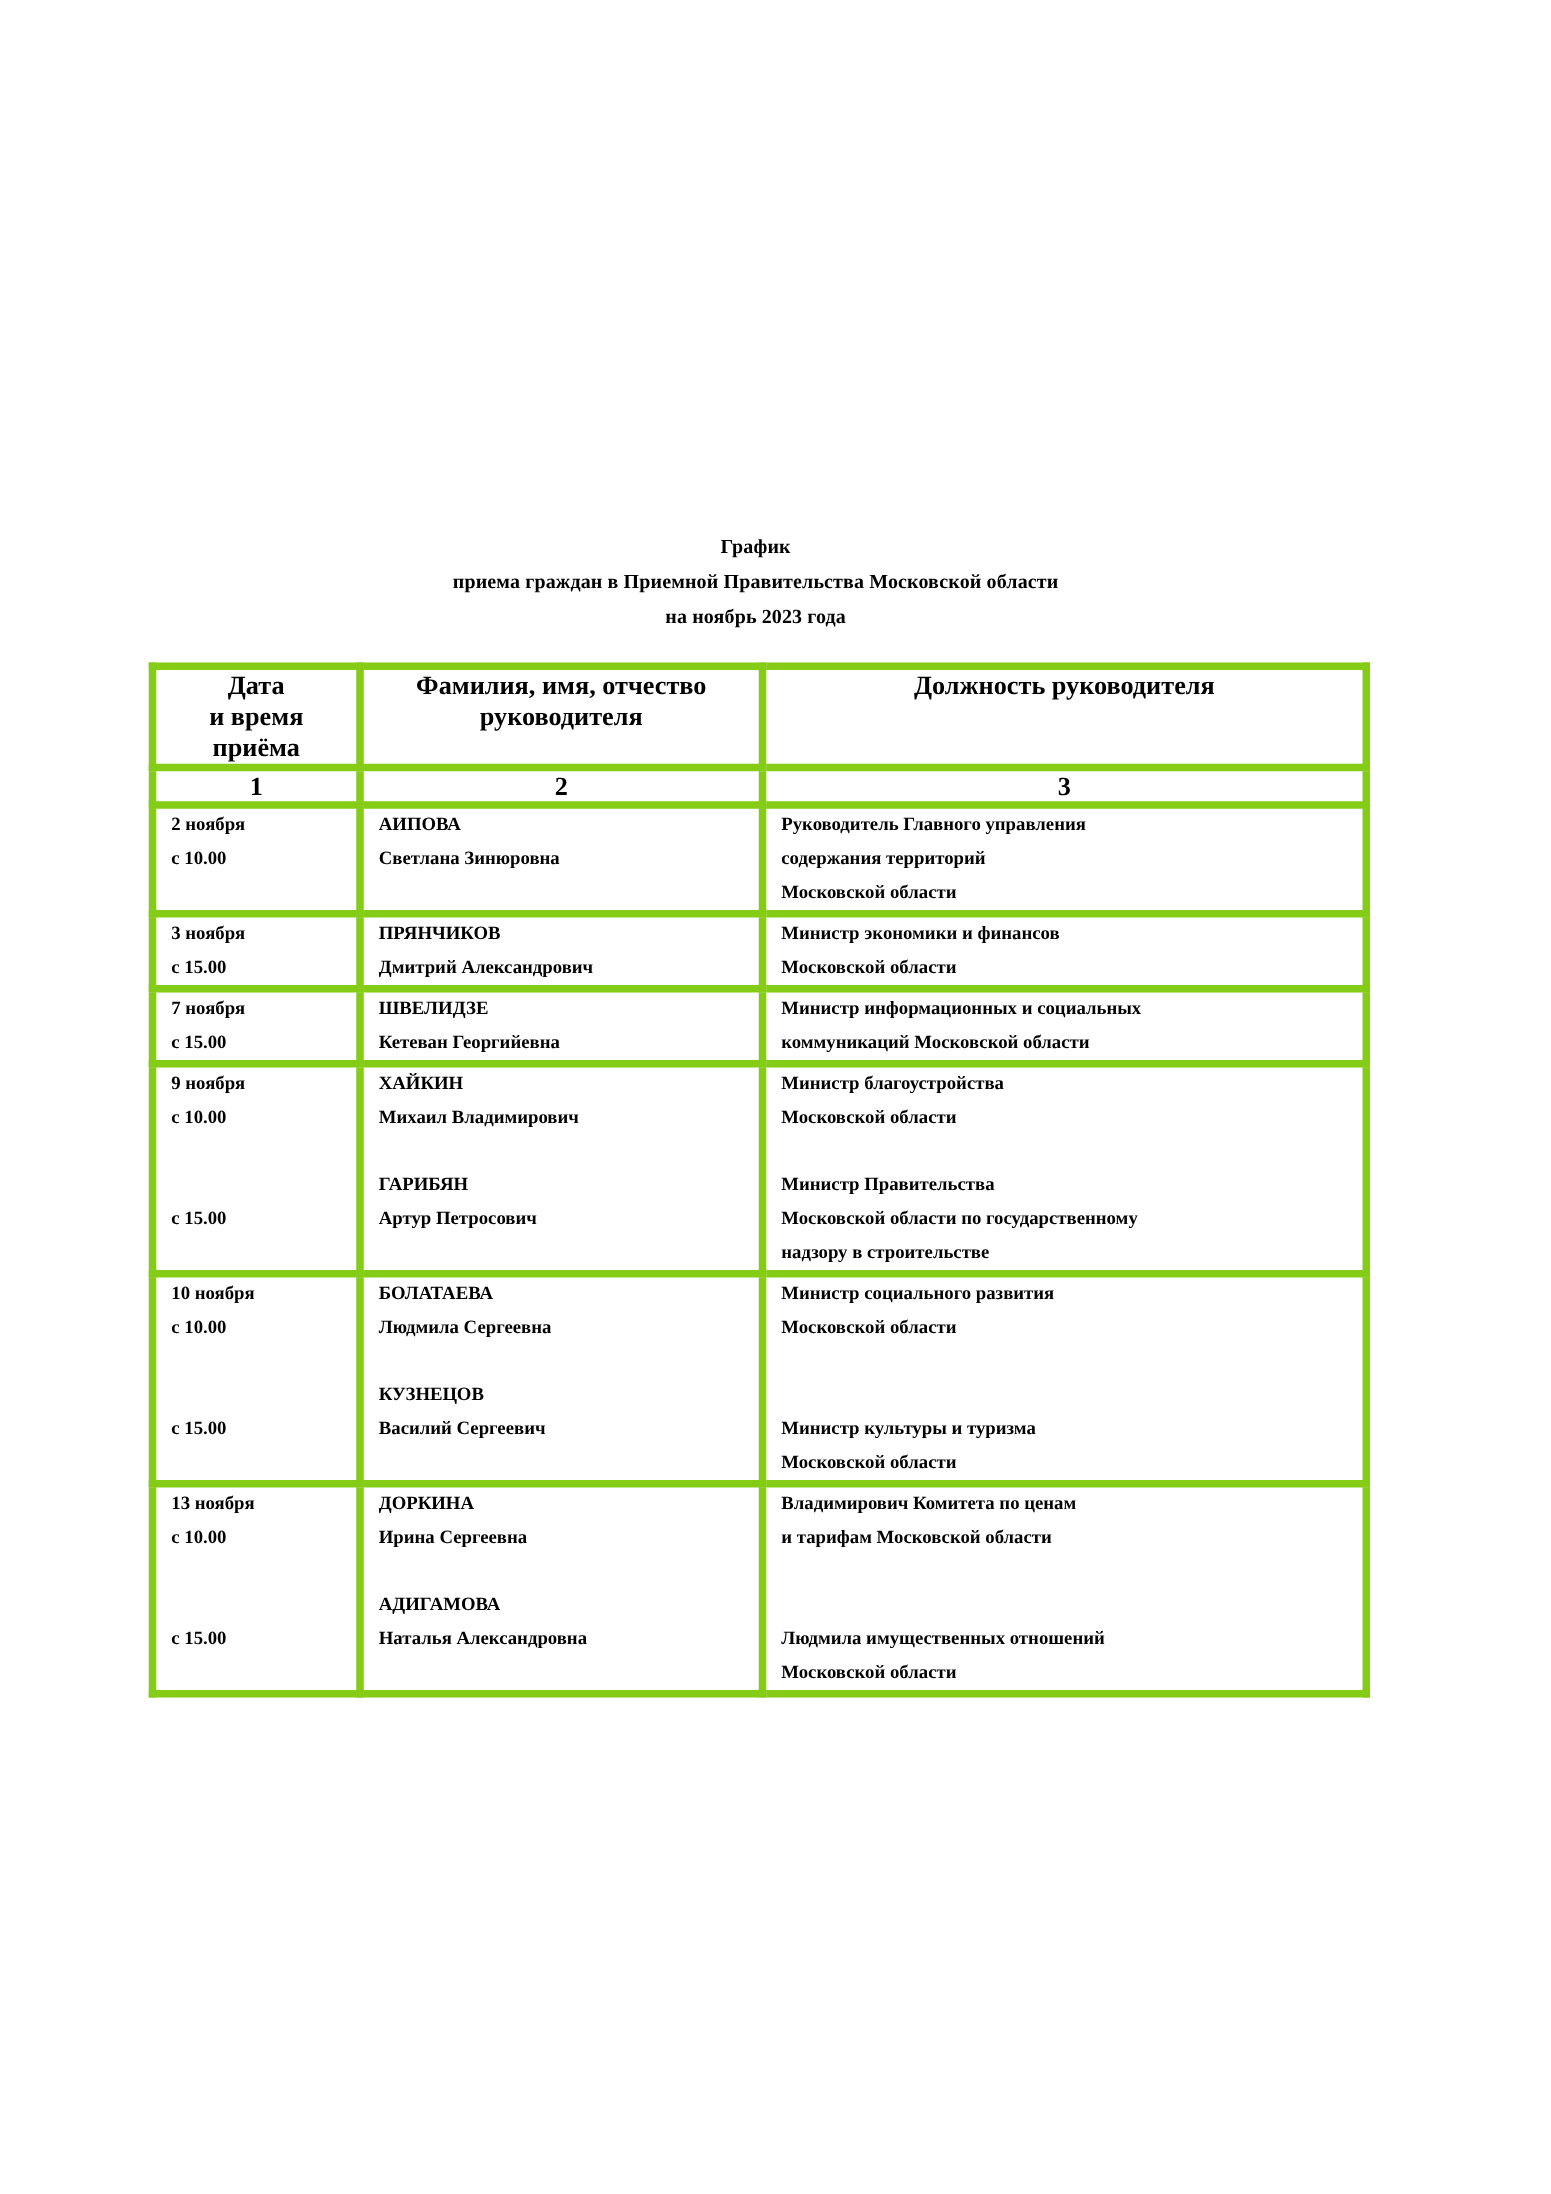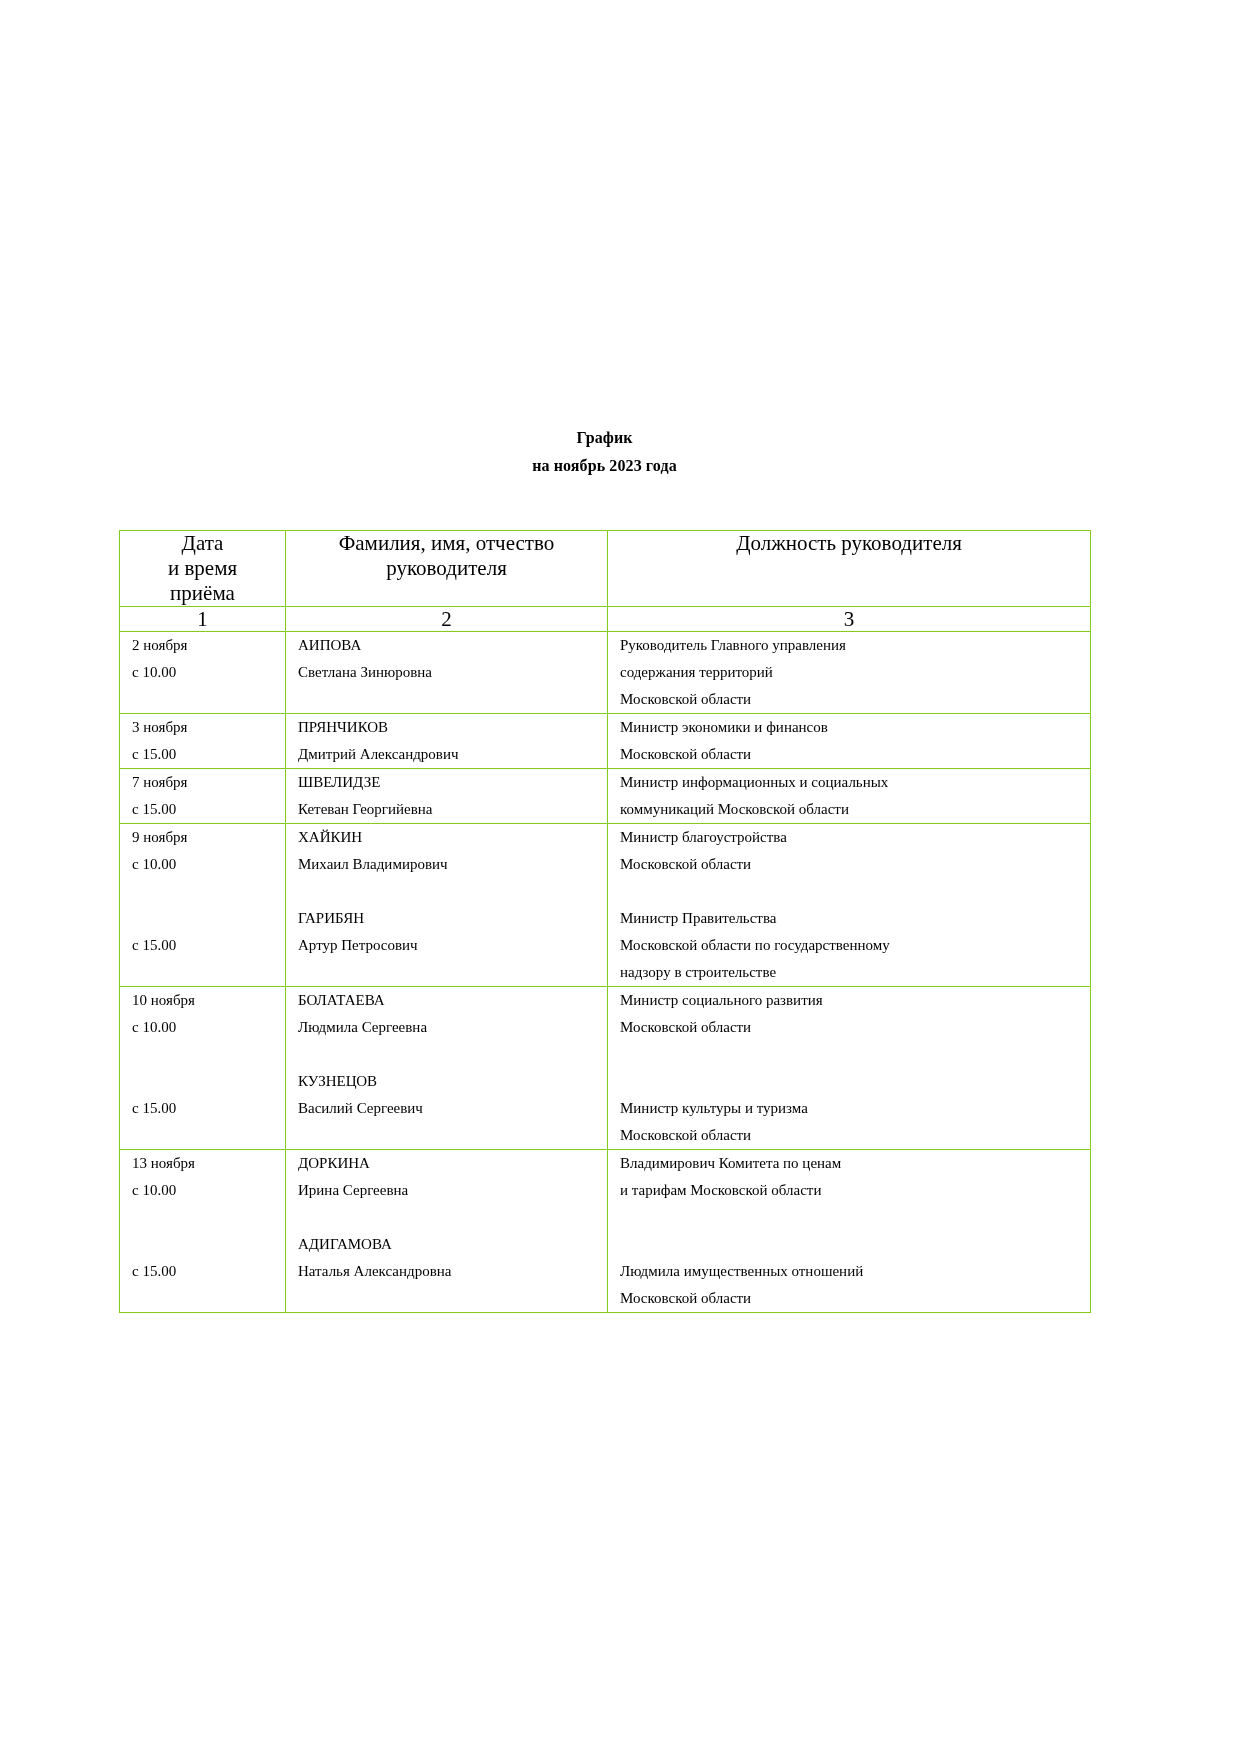--- a/index.html
+++ b/index.html
@@ -50,24 +50,24 @@
     width: 971px;
     border-collapse: collapse;
     table-layout: fixed;
   }
   .schedule-table col.c1 { width: 166px; }
   .schedule-table col.c2 { width: 322px; }
   .schedule-table col.c3 { width: 483px; }
 
   .schedule-table td,
   .schedule-table th {
-    border: 1px solid #84cc16;
+    border: 6px solid #84cc16;
     vertical-align: top;
     padding: 0;
-    font-weight: normal;
+    font-weight: bold;
   }
 
   
   .hdr-cell {
     text-align: center;
     font-size: 21px;
     line-height: 25px;
     padding: 6px 6px 8px 6px;
     vertical-align: middle;
   }
@@ -96,20 +96,21 @@
   .cell .ln { display: block; white-space: nowrap; }
   .cell .ln.blank { visibility: hidden; }
 </style>
 </head>
 <body>
 
 <div class="page">
 
   <div class="title-block">
     <div class="title-line">График</div>
+    <div class="title-line">приема граждан в Приемной Правительства Московской области</div>
     <div class="title-line">на ноябрь 2023 года</div>
   </div>
 
   <table class="schedule-table">
     <colgroup>
       <col class="c1">
         <col class="c2">
         <col class="c3">
     </colgroup>
     <thead>

